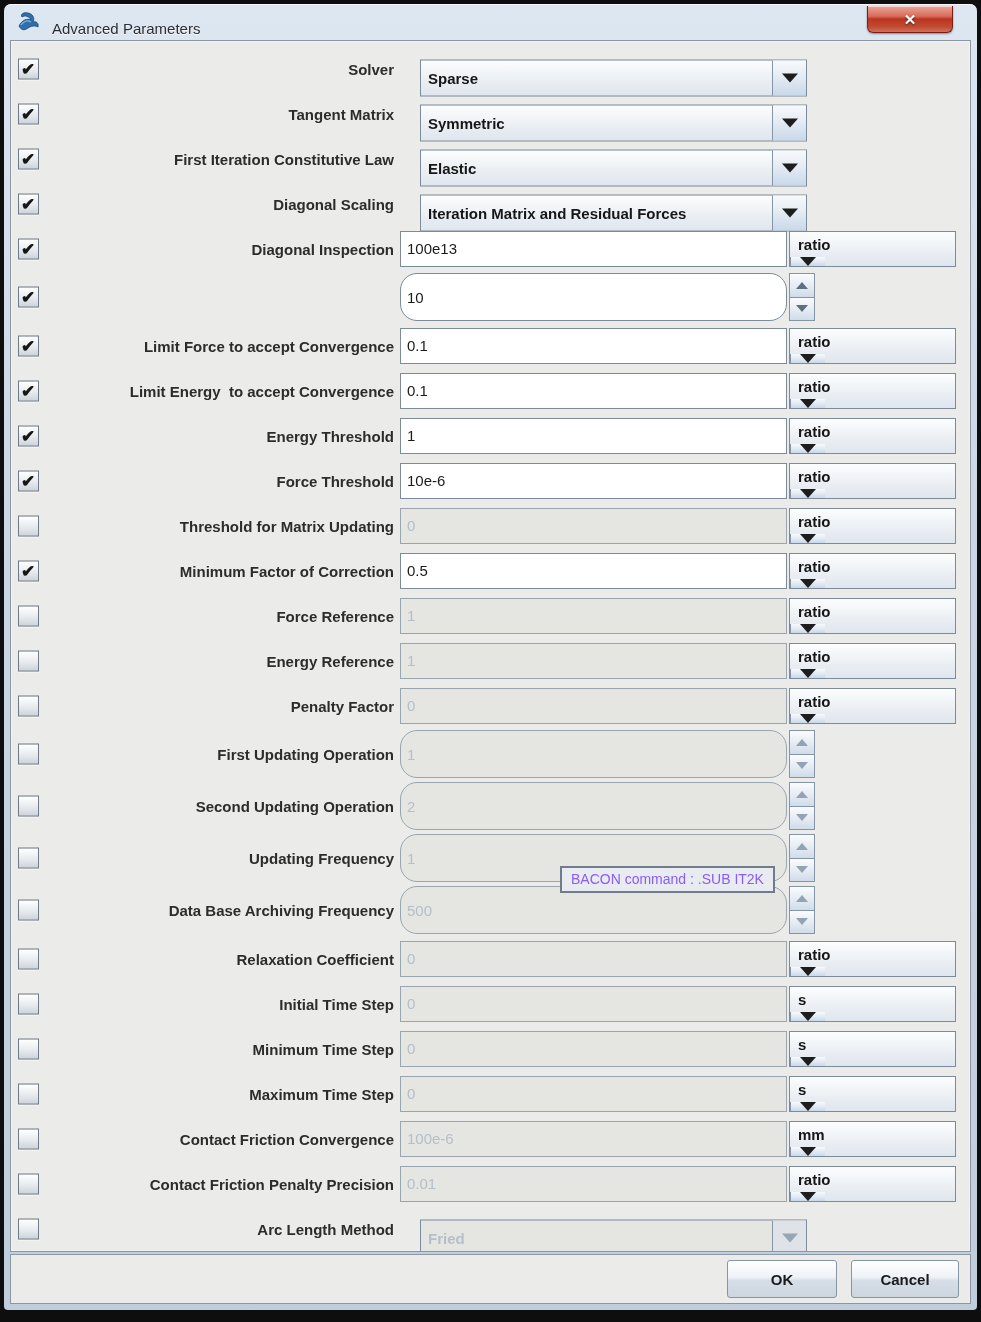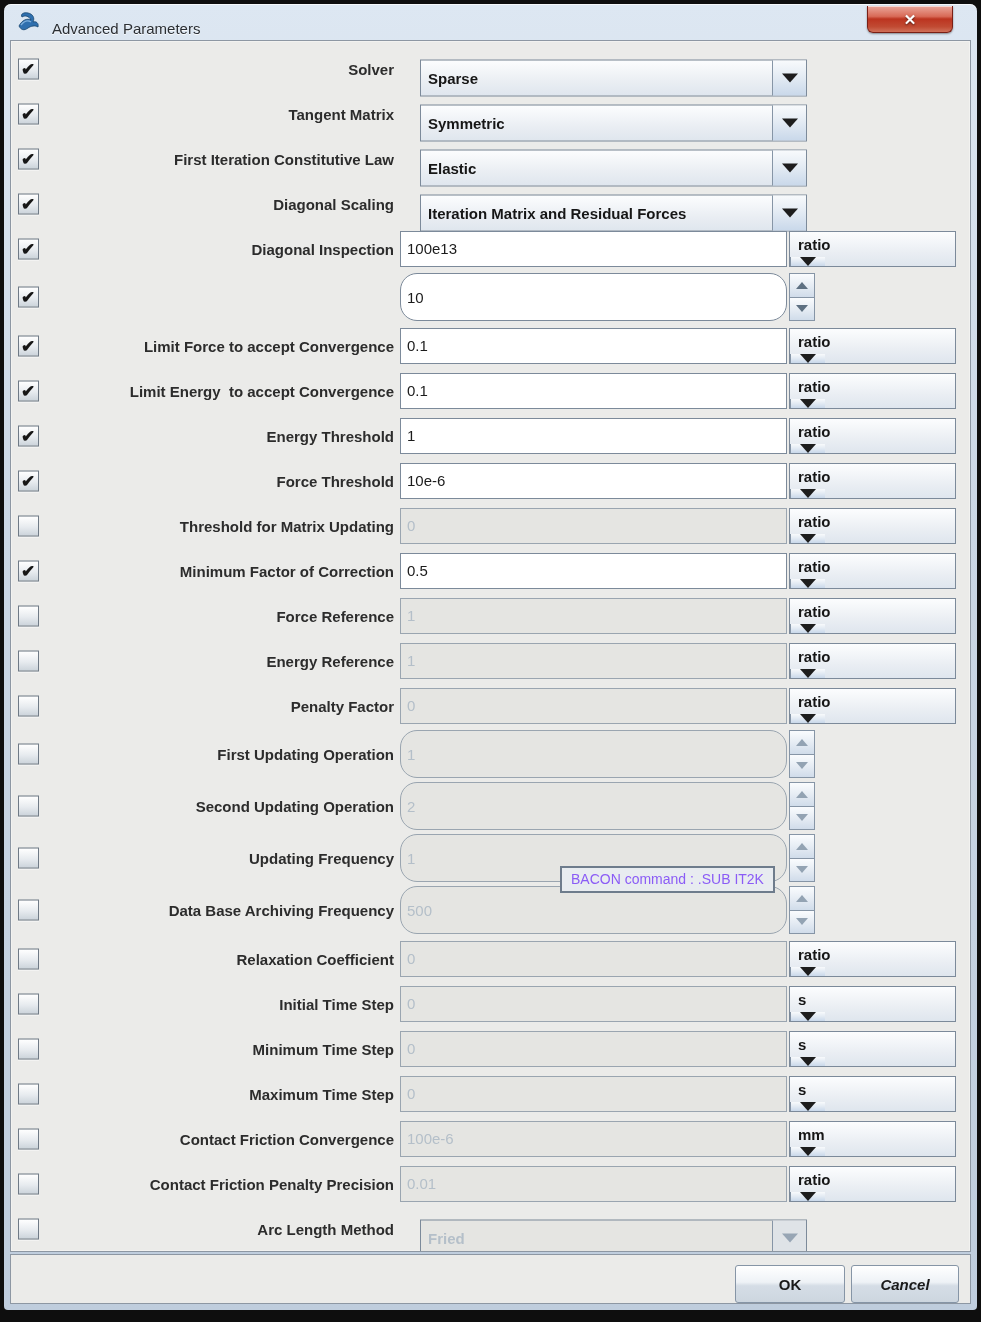--- a/index.html
+++ b/index.html
@@ -28,28 +28,28 @@
 
   
   .content { position:absolute; left:6px; top:36px; width:961px; height:1264px; display:flex; flex-direction:column; }
   .params {
     flex:1; border:1px solid #8d97a3; background:#ebebe9;
     padding-top:5px; position:relative; overflow:hidden;
     box-shadow:inset 0 0 0 1px rgba(255,255,255,.35);
   }
   .buttonbar {
     height:50px; margin-top:2px; border:1px solid #8d97a3; background:#ebebe9;
-    display:flex; align-items:flex-end; justify-content:flex-end; gap:6px; padding-right:11px;
+    display:flex; align-items:center; justify-content:flex-end; gap:14px; padding-right:11px;
   }
   .btn {
     width:110px; height:38px; border:1px solid #8695a6; border-radius:3px;
     background:linear-gradient(180deg,#ffffff 0%,#eef2f6 45%,#d5dde6 55%,#cdd6df 100%);
     font-family:"Liberation Sans", sans-serif; font-size:15px; font-weight:bold; color:#1a1a1a; cursor:pointer;
   }
-  .btn + .btn { width:108px;font-style:italic; }
+  .btn + .btn { width:108px; }
 
   
   .row { position:relative; height:45px; }
   .row.tall { height:52px; }
 
   .cb {
     position:absolute; left:7px; top:50%; transform:translateY(-50%);
     width:21px; height:21px; border:1px solid #6f7a86;
     background:linear-gradient(180deg,#ffffff 0%,#e7ebef 55%,#ccd4db 100%);
     box-shadow:0 1px 0 rgba(255,255,255,.8); cursor:pointer;

